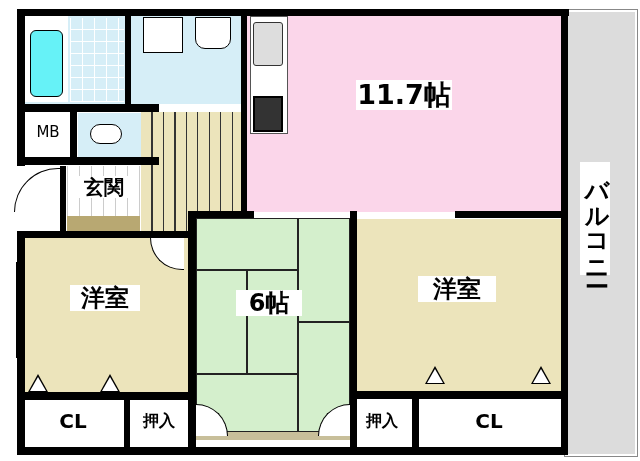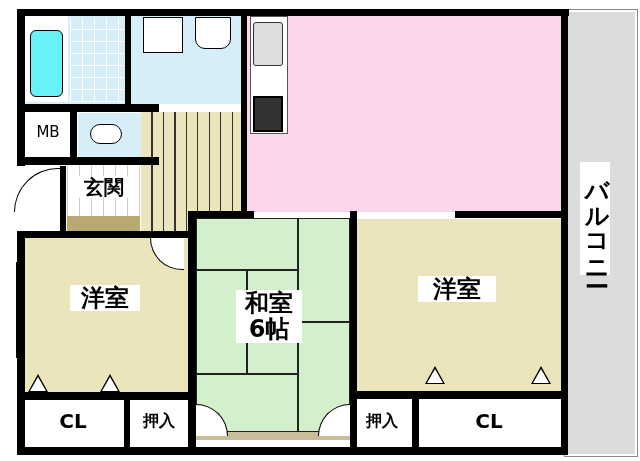--- a/index.html
+++ b/index.html
@@ -18,20 +18,21 @@
 
 <div class="abs" style="left:565px;top:10px;width:72px;height:446px;background:#dcdcdc;border:2px solid #fff;outline:1px solid #888;"></div>
 <div class="label" style="left:580px;top:162px;width:30px;font-size:24px;writing-mode:vertical-rl;background:#fff;padding:2px 0;">バルコニー</div>
 
 <div class="abs" style="left:247px;top:14px;width:316px;height:198px;background:#fbd6ea;"></div>
 
 <div class="abs" style="left:250px;top:16px;width:38px;height:118px;background:#fff;border:1px solid #555;"></div>
 <div class="abs" style="left:253px;top:22px;width:30px;height:44px;background:#ddd;border:1px solid #333;border-radius:3px;"></div>
 <div class="abs" style="left:253px;top:96px;width:30px;height:36px;background:#333;border:2px solid #000;"></div>
 <div class="label" style="left:356px;top:80px;width:96px;font-size:27px;">
+  <div>11.7帖</div>
 </div>
 <div class="win" style="left:561px;top:60px;width:6px;height:96px;"></div>
 
 <div class="abs" style="left:25px;top:16px;width:100px;height:88px;background:#d6eef7;"></div>
 <div class="abs" style="left:70px;top:18px;width:54px;height:84px;background:repeating-linear-gradient(0deg,#fff 0 1px,transparent 1px 12px),repeating-linear-gradient(90deg,#fff 0 1px,transparent 1px 12px),#d6eef7;"></div>
 <div class="abs" style="left:25px;top:16px;width:43px;height:86px;background:#fff;"></div>
 <div class="abs" style="left:30px;top:30px;width:33px;height:67px;background:#66f2f7;border:1.5px solid #000;border-radius:6px;"></div>
 
 <div class="abs" style="left:131px;top:16px;width:111px;height:88px;background:#d6eef7;"></div>
 <div class="abs" style="left:143px;top:17px;width:40px;height:36px;background:#fff;border:1.5px solid #000;"></div>
@@ -61,21 +62,20 @@
 
 <div class="abs" style="left:196px;top:218px;width:154px;height:214px;background:#d4efcc;"></div>
 <div class="tatami" style="left:196px;top:218px;width:102px;height:52px;"></div>
 <div class="tatami" style="left:298px;top:218px;width:52px;height:104px;"></div>
 <div class="tatami" style="left:196px;top:270px;width:51px;height:104px;"></div>
 <div class="tatami" style="left:247px;top:270px;width:51px;height:104px;"></div>
 <div class="tatami" style="left:298px;top:322px;width:52px;height:110px;"></div>
 <div class="tatami" style="left:196px;top:374px;width:102px;height:58px;"></div>
 <div class="abs" style="left:196px;top:432px;width:154px;height:8px;background:#c8bf9a;"></div>
 <div class="label" style="left:236px;top:290px;width:66px;font-size:24px;">
-  <div>和室</div>
   <div>6帖</div>
 </div>
 <div class="door" style="left:196px;top:404px;width:32px;height:32px;border-radius:0 32px 0 0;border-left:none;border-bottom:none;"></div>
 <div class="door" style="left:318px;top:404px;width:32px;height:32px;border-radius:32px 0 0 0;border-right:none;border-bottom:none;"></div>
 
 <div class="abs" style="left:357px;top:219px;width:206px;height:172px;background:#ece4bb;"></div>
 <div class="label" style="left:418px;top:276px;width:78px;font-size:24px;">
   <div>洋室</div>
 </div>
 <div class="win" style="left:561px;top:262px;width:6px;height:96px;"></div>

